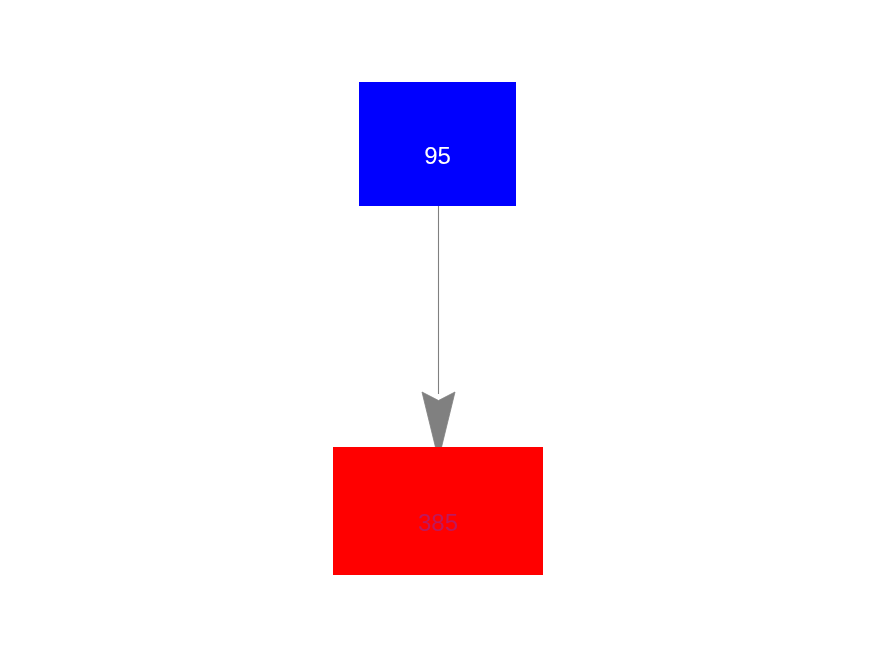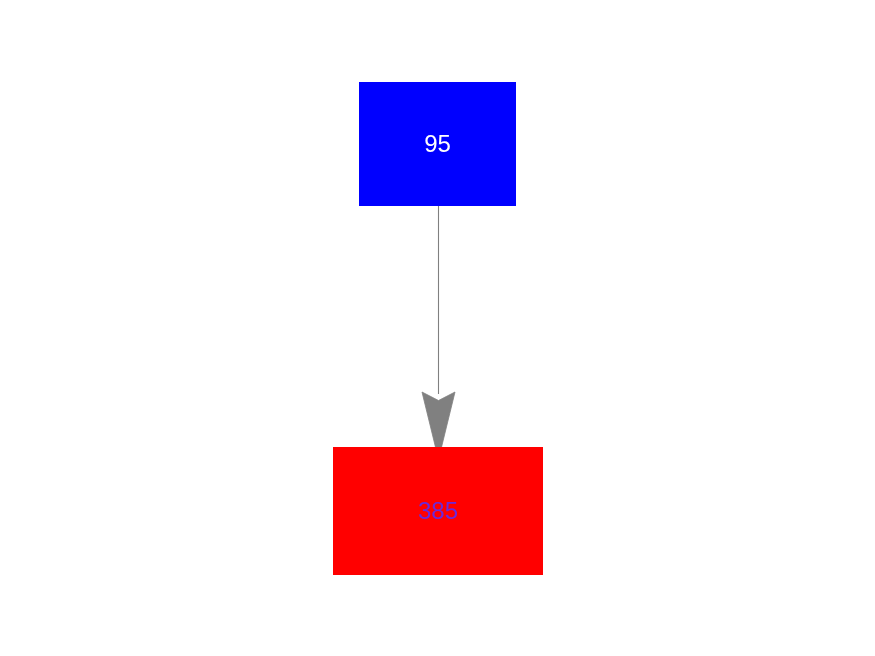--- a/index.html
+++ b/index.html
@@ -31,20 +31,21 @@
     display: flex;
     align-items: center;
     justify-content: center;
     font-family: "Liberation Sans", sans-serif;
     font-size: 24px;
     font-weight: 400;
     line-height: 1;
     color: #ffffff;
     user-select: none;
     white-space: nowrap;
+    margin-top: 12px;
   }
   
   #node-a-label {
     left: 359px;
     top: 82px;
     width: 157px;
     height: 124px;
   }
   
   #node-b-label {
@@ -67,15 +68,15 @@
       <path d="M 422 392 L 438.5 400.5 L 455 392 L 441.5 447.2 L 438.5 448 L 435.5 447.2 Z" fill="#808080" stroke="#808080" stroke-width="0.8" stroke-linejoin="miter"></path>
     </g>
 
     <rect x="359" y="82" width="157" height="124" fill="#0000ff" stroke="none"></rect>
 
     <rect x="333" y="447" width="210" height="128" fill="#ff0000" stroke="none"></rect>
   </svg>
 
   <div class="node-label" id="node-a-label" style="left: 359px; top: 82px; width: 157px; height: 124px; color: rgb(255, 255, 255); font-size: 24px;">95</div>
 
-  <div class="node-label" id="node-b-label" style="left: 333px; top: 447px; width: 210px; height: 128px; color: #6d28d9; font-size: 24px;">385</div>
+  <div class="node-label" id="node-b-label" style="left: 333px; top: 447px; width: 210px; height: 128px; color: #be185d; font-size: 24px;">385</div>
 
 </div>
 
 </body></html>

